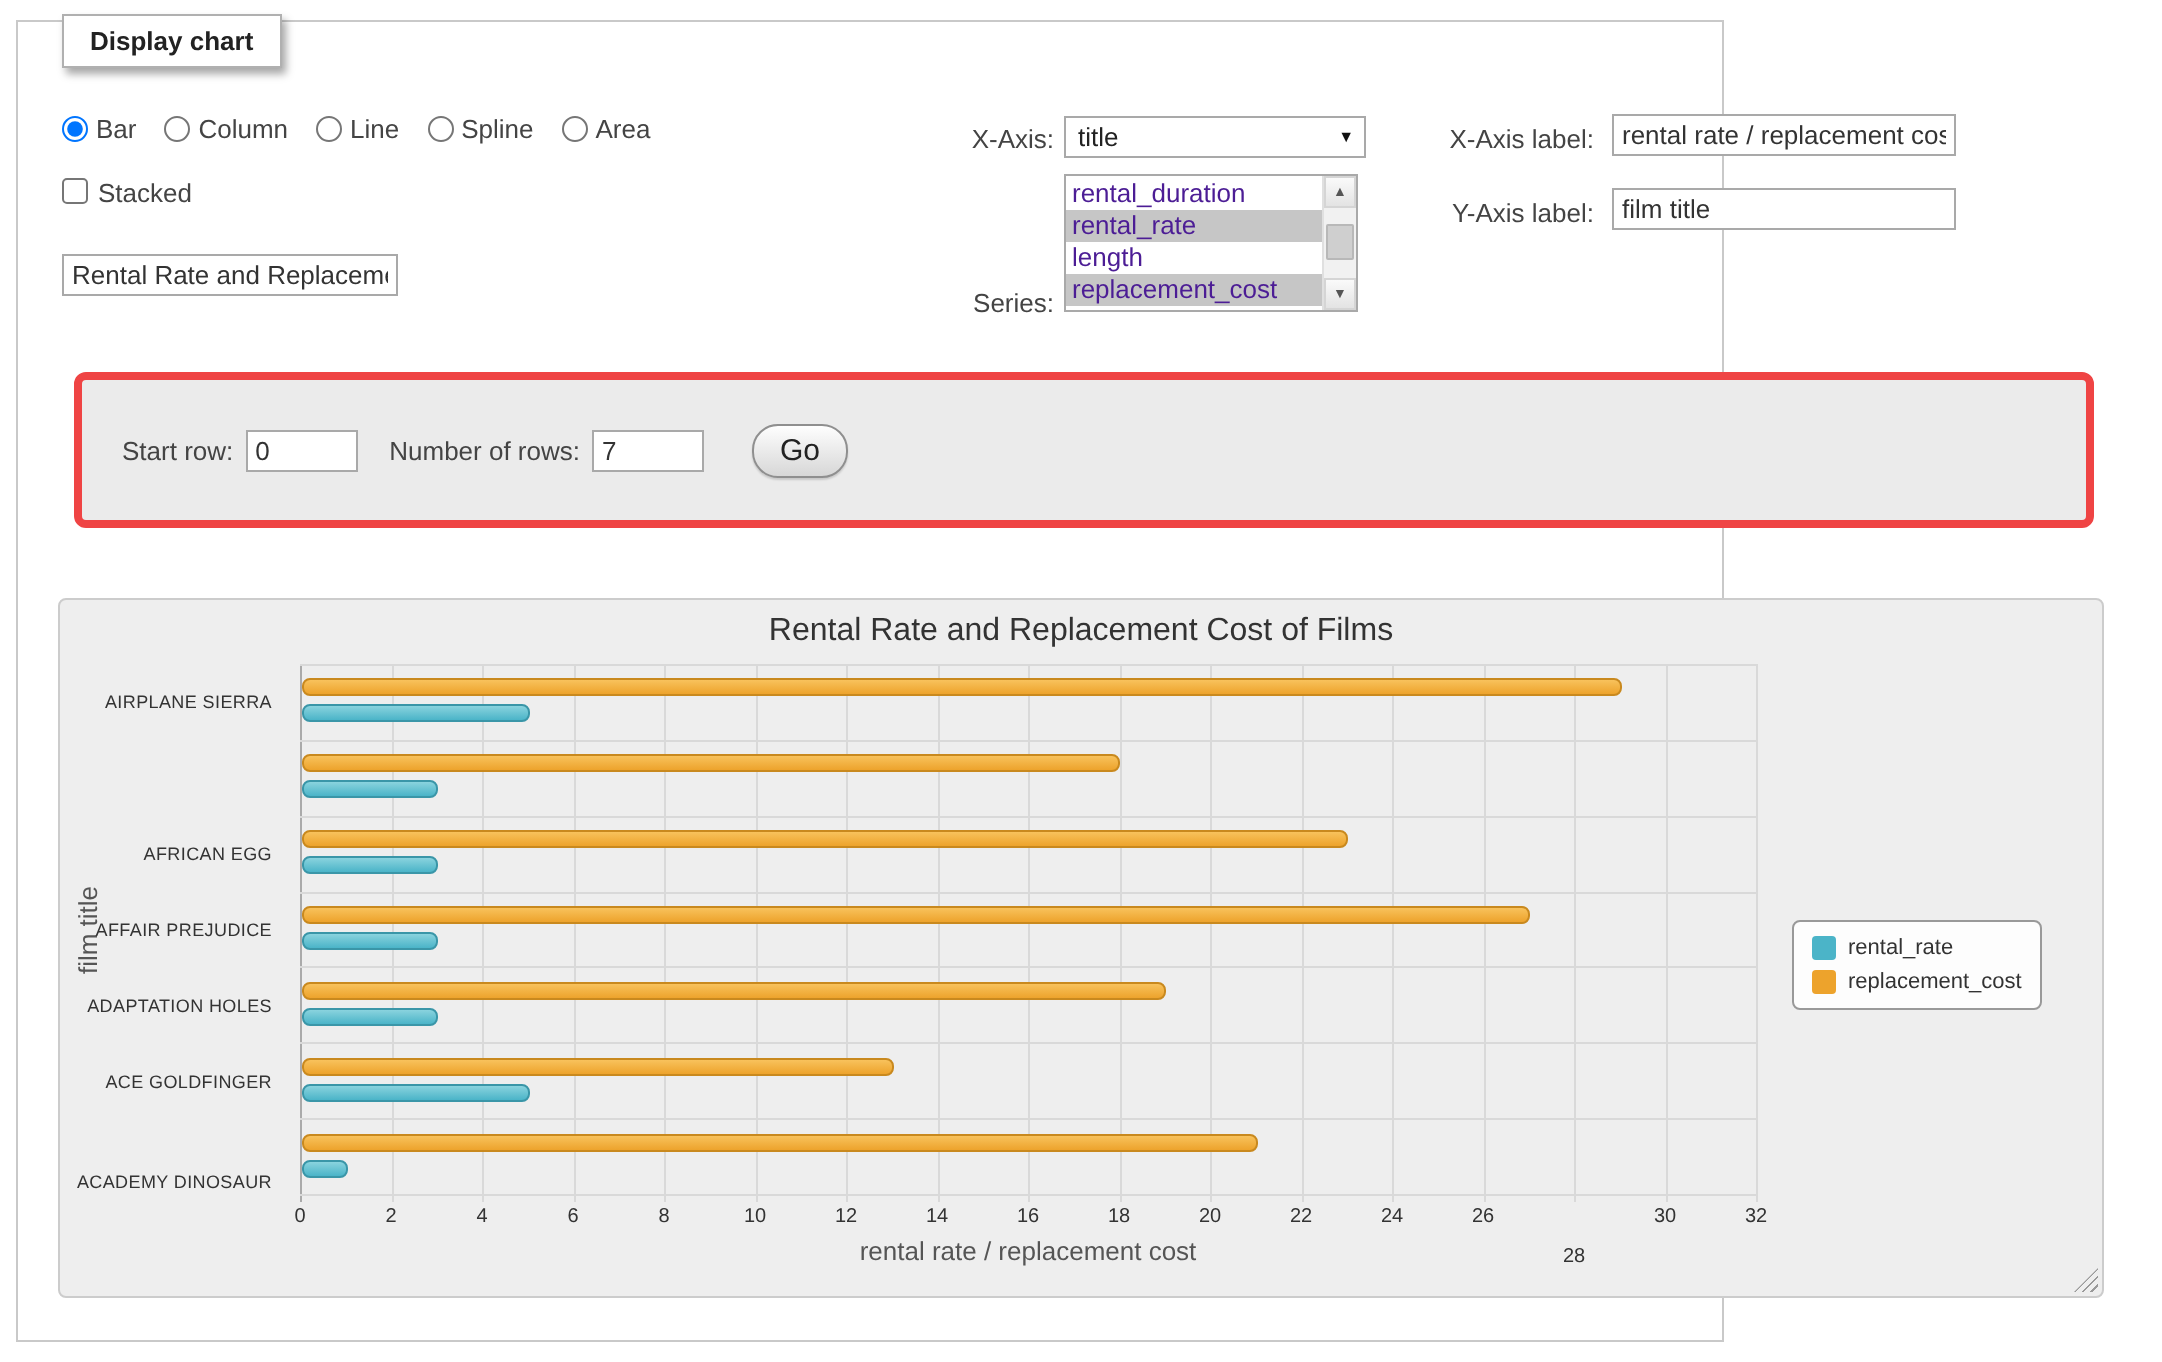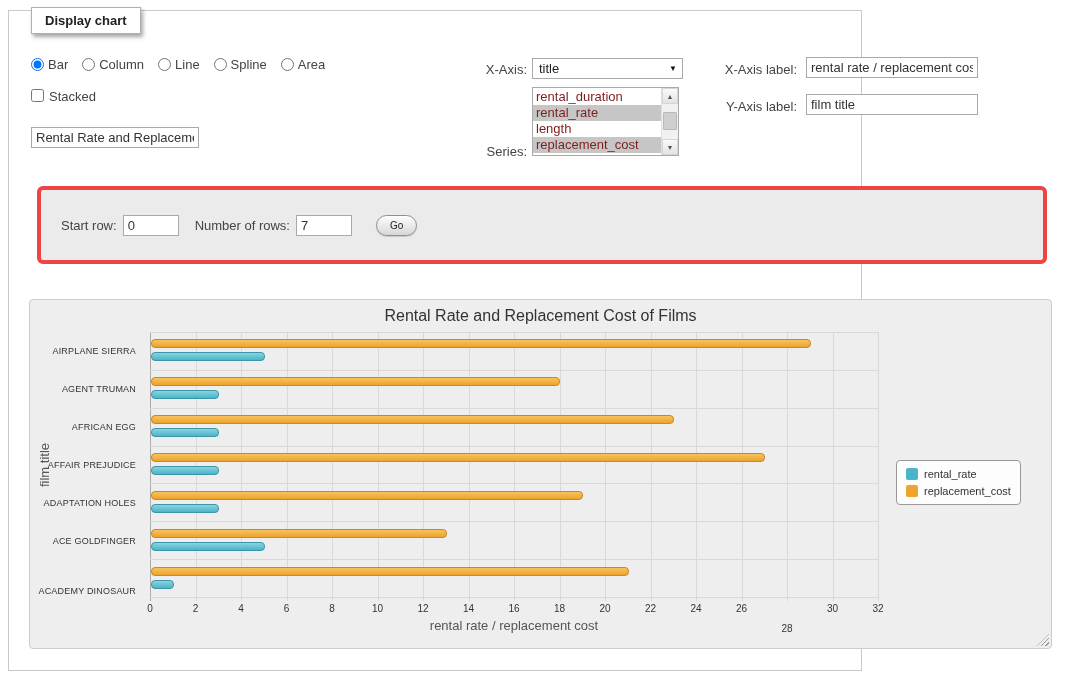--- a/index.html
+++ b/index.html
@@ -52,21 +52,21 @@
   .xal-lbl { position: absolute; left: 630px; top: 51px; width: 158px; text-align: right; }
   .xal-input { position: absolute; left: 797px; top: 46px; width: 172px; }
   .yal-lbl { position: absolute; left: 630px; top: 88px; width: 158px; text-align: right; }
   .yal-input { position: absolute; left: 797px; top: 83px; width: 172px; }
   .series-lbl { position: absolute; left: 410px; top: 133px; width: 108px; text-align: right; }
   .listbox {
     position: absolute; left: 523px; top: 76px; width: 147px; height: 69px;
     border: 1px solid #a9a9a9; background: #fff; display: flex; overflow: hidden;
   }
   .list-options { flex: 1; overflow: hidden; padding-top: 1px; }
-  .list-option { font-size: 13px; height: 16px; line-height: 16px; padding: 0 3px; color: #7f1d1d; white-space: nowrap; overflow: hidden; }
+  .list-option { font-size: 13px; height: 16px; line-height: 16px; padding: 0 3px; color: #4c1d95; white-space: nowrap; overflow: hidden; }
   .list-option.selected { background: #c6c6c6; }
   .scrollbar { width: 17px; display: flex; flex-direction: column; background: #f0f0f0; border-left: 1px solid #e0e0e0; }
   .scroll-btn {
     height: 16px; background: linear-gradient(#fafafa,#e3e3e3);
     border: 1px solid #d5d5d5; font-size: 7px; color: #555;
     display: flex; align-items: center; justify-content: center;
   }
   .scroll-track { flex: 1; position: relative; background: #f1f1f1; }
   .scroll-thumb { position: absolute; top: 8px; left: 1px; right: 1px; height: 18px; background: #cfcfcf; border: 1px solid #b8b8b8; border-radius: 1px; }
 
@@ -75,21 +75,21 @@
     background: #ebebeb; border: 4px solid #ef4444; border-radius: 6px;
     display: flex; align-items: center; padding-left: 20px;
   }
   .rows-panel .small-input { width: 56px; }
   .rows-panel .lbl { margin-right: 6px; }
   .rows-panel .gap { margin-left: 16px; }
   .go-btn {
     margin-left: 24px; padding: 4px 13px;
     border: 1px solid #8f8f8f; border-radius: 13px;
     background: linear-gradient(#fefefe, #d7d7d7);
-    font-family: inherit; font-size: 10px; color: #222;
+    font-family: inherit; font-size: 15px; color: #222;
     box-shadow: 0 1px 1px rgba(0,0,0,0.15);
     cursor: default;
   }
 
   .chart-panel {
     position: absolute; left: 20px; top: 288px; width: 1023px; height: 350px;
     background: #eeeeee; border: 1px solid #cccccc; border-radius: 4px;
   }
   .chart-title { position: absolute; top: 7px; left: 0; width: 100%; text-align: center; font-size: 16px; color: #333; }
   .plot {
@@ -201,21 +201,20 @@
       <span class="lbl gap">Number of rows:</span>
       <input type="text" class="small-input" value="7" style="">
       <button class="go-btn">Go</button>
     </div>
 
     <div class="chart-panel">
       <div class="chart-title">Rental Rate and Replacement Cost of Films</div>
       <div class="y-axis-title">film title</div>
       <div class="y-cats">
           <div class="ycat" style="top: 0px; height: 38px;">AIRPLANE SIERRA</div>
-          <div class="ycat" style="top: 38px; height: 38px;">AGENT TRUMAN</div>
           <div class="ycat" style="top: 76px; height: 38px;">AFRICAN EGG</div>
           <div class="ycat" style="top: 114px; height: 38px;">AFFAIR PREJUDICE</div>
           <div class="ycat" style="top: 152px; height: 38px;">ADAPTATION HOLES</div>
           <div class="ycat" style="top: 190px; height: 38px;">ACE GOLDFINGER</div>
           <div class="ycat" style="top: 240px; height: 38px;">ACADEMY DINOSAUR</div>
         </div>
       <div class="plot">
           <div class="vgrid axis" style="left: 0%;"></div>
           <div class="vgrid" style="left: 6.25%;"></div>
           <div class="vgrid" style="left: 12.5%;"></div>

